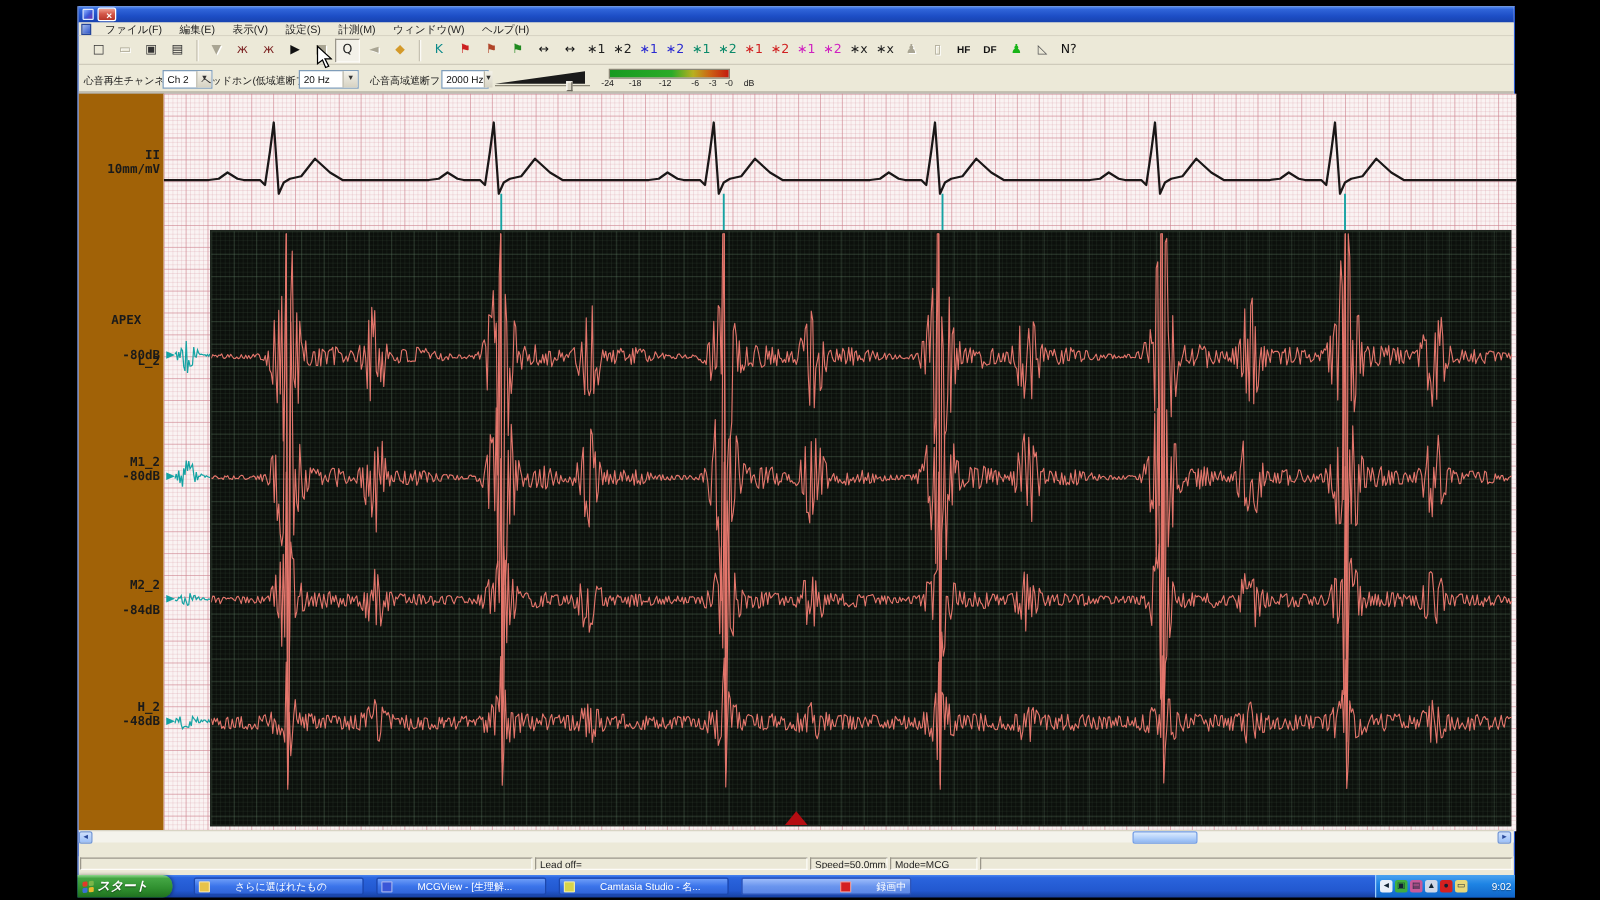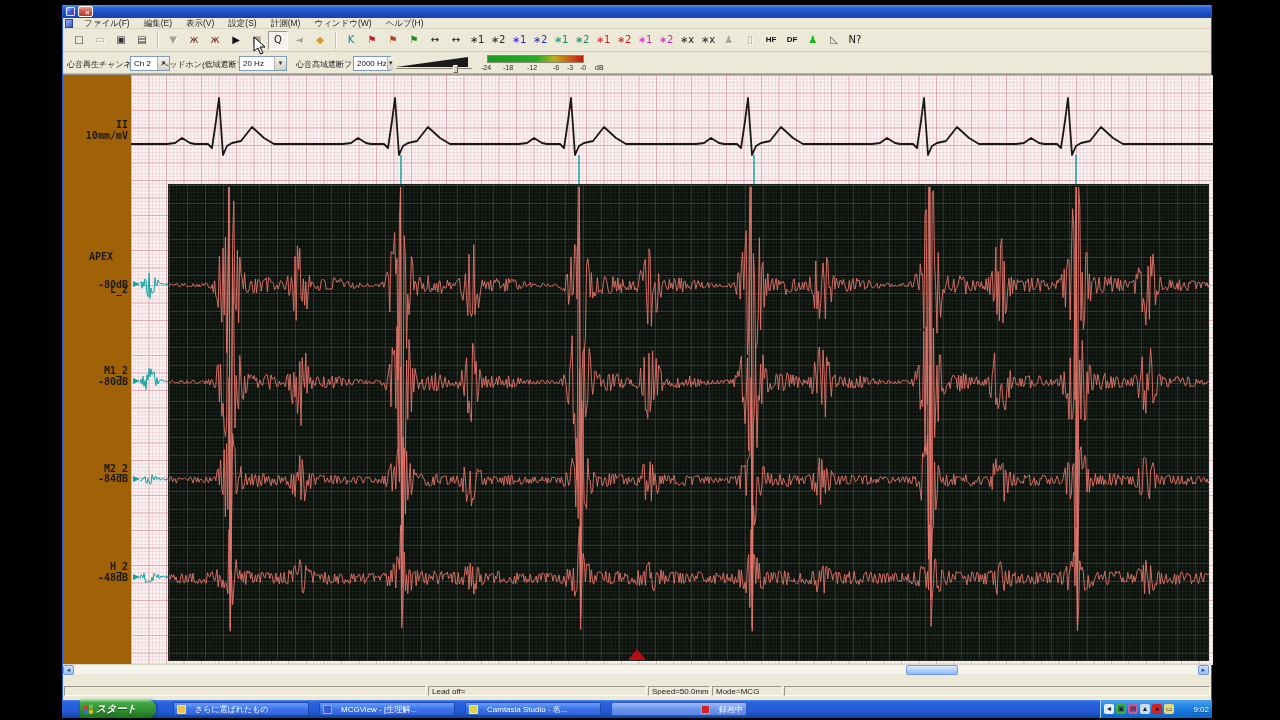--- a/index.html
+++ b/index.html
@@ -58,21 +58,21 @@
 
   
   .main{position:absolute;left:0;top:69px;width:100%;height:590px;background:#fcfaf8;
         border-top:1px solid #9a968a;}
   .label-col{position:absolute;left:0;top:0;width:68px;height:100%;background:#a16207;}
   .lbl{position:absolute;right:3px;font:bold 10px "DejaVu Sans Mono",monospace;color:#1a1a1a;white-space:nowrap;}
   .ecg-lead{top:44px}.ecg-gain{top:55px}
   .site{top:176px;right:18px;}
   .c0l{top:209px}.c0g{top:204px}
   .c1l{top:290px}.c1g{top:301px}
-  .c2l{top:388px}.c2g{top:398px}
+  .c2l{top:388px}.c2g{top:408px}
   .c3l{top:486px}.c3g{top:497px}
 
   .paper{position:absolute;left:68px;top:0;width:1082px;height:590px;background-color:#faf3f3;
     background-image:
       linear-gradient(rgba(205,128,140,.50) 1px, transparent 1px),
       linear-gradient(90deg, rgba(205,128,140,.50) 1px, transparent 1px),
       linear-gradient(rgba(216,158,168,.28) 1px, transparent 1px),
       linear-gradient(90deg, rgba(216,158,168,.28) 1px, transparent 1px);
     background-size:17.5px 17.5px,17.5px 17.5px,3.5px 3.5px,3.5px 3.5px;}
   .paper svg{position:absolute;left:0;top:0;}
@@ -103,34 +103,34 @@
   .statusrow{position:absolute;left:0;width:100%;height:11px;background:#ece9d8;display:flex;align-items:stretch;}
   .s1{top:669px}.s2{top:680px}
   .cell{border:1px solid;border-color:#9a968a #fdfcf8 #fdfcf8 #9a968a;margin:1px 1px 0 1px;
         font-size:8px;color:#222;padding:0 3px;line-height:9px;white-space:nowrap;overflow:hidden;}
   .grow{flex:1;}
   .ecg-info-text{margin-left:308px;}
   .filler{position:absolute;left:0;top:691px;width:100%;height:4px;background:#ece9d8;}
 
   .taskbar{position:absolute;left:62px;top:700px;width:1150px;height:18px;
            background:linear-gradient(180deg,#4a86f2 0%,#2a64dd 12%,#2258cf 70%,#17409f 100%);
-           display:flex;align-items:stretch;padding-left:18px;}
+           display:flex;align-items:stretch;}
   .start-btn{width:76px;border:0;border-radius:0 8px 8px 0;margin:0;padding:0 10px 0 4px;
              background:linear-gradient(180deg,#8ed88e 0%,#44a644 15%,#2f8f2f 60%,#1f701f 100%);
              color:#fff;font-weight:bold;font-style:italic;font-size:10px;display:flex;align-items:center;gap:3px;
              text-shadow:0 1px 1px rgba(0,0,0,.5);box-shadow:1px 0 3px rgba(0,0,0,.4);}
   .win-flag{width:9px;height:9px;display:grid;grid-template-columns:4px 4px;grid-template-rows:4px 4px;gap:1px;
             transform:skewY(-6deg);}
   .win-flag i{display:block;border-radius:1px;}
   .win-flag i:nth-child(1){background:#e23a2a}.win-flag i:nth-child(2){background:#7ab648}
   .win-flag i:nth-child(3){background:#3a6fd8}.win-flag i:nth-child(4){background:#e8b82a}
   .tasks{display:flex;gap:10px;margin-left:17px;align-items:center;}
   .task{width:136px;height:14px;border-radius:2px;border:1px solid #1c47ad;padding:0 3px;margin:0;
         background:linear-gradient(180deg,#6d9df8 0%,#3b74ea 50%,#2f63d6 100%);
-        color:#fff;font-size:8px;display:flex;align-items:center;gap:9px;}
+        color:#fff;font-size:8px;display:flex;align-items:center;gap:20px;}
   .task.active{background:linear-gradient(180deg,#9dbcfa 0%,#6a95ee 50%,#5a85e4 100%);border-color:#2f55b8;justify-content:flex-end;}
   .task .t-icon{width:9px;height:9px;border-radius:1px;flex:0 0 auto;border:1px solid rgba(255,255,255,.5);}
   .task .t-label{white-space:nowrap;overflow:hidden;text-overflow:ellipsis;}
   .tray{position:absolute;right:0;top:0;height:18px;width:112px;display:flex;align-items:center;gap:2px;
         background:linear-gradient(180deg,#4aa2f0 0%,#1e84e4 40%,#0f64c8 100%);
         border-left:1px solid #9cd0ff;padding:0 3px;}
   .tray-icon{width:10px;height:10px;border-radius:2px;font-size:7px;line-height:10px;text-align:center;color:#fff;}
   .clock{color:#fff;font-size:8px;margin-left:auto;text-shadow:0 1px 1px rgba(0,0,0,.4);}
 
   .cursor{position:absolute;left:253px;top:36px;z-index:50;}

